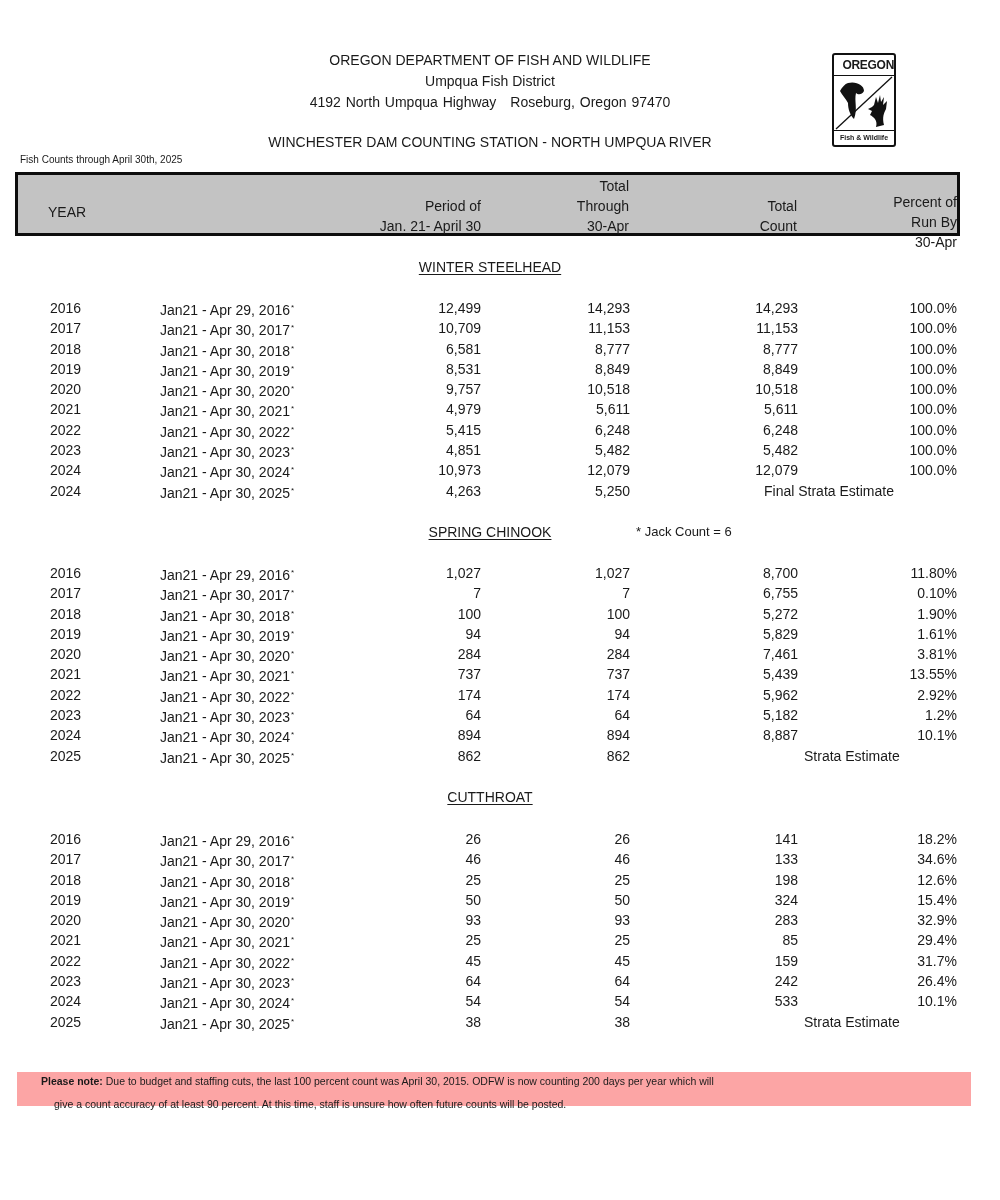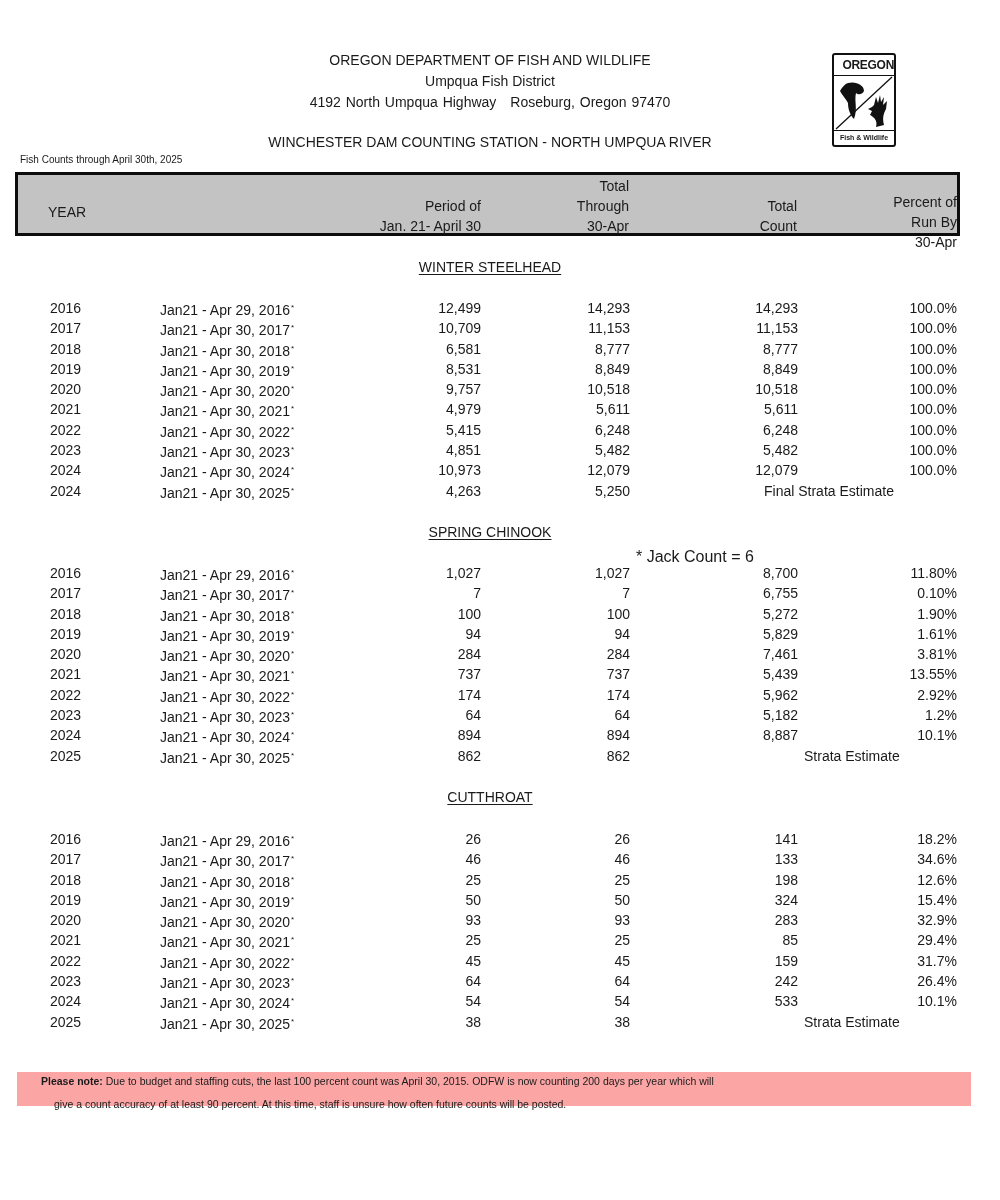--- a/index.html
+++ b/index.html
@@ -35,21 +35,21 @@
   #h-year { left: 30px; top: 21px; text-align: center; margin-top: 6px; }
   #h-period { right: 476px; top: 1px; }
   #h-through { right: 328px; top: 1px; }
   #h-total { right: 160px; top: 1px; }
   #h-percent { right: 0px; top: 1px; margin-top: 16px; }
   .hcell div { height: 20px; }
 
   
   .section-title { position: absolute; left: 0; width: 980px; text-align: center; font-size: 14px; }
   .section-title span { text-decoration: underline; text-underline-offset: 2px; }
-  #jack-note { position: absolute; left: 636px; top: 548px; font-size: 16px; }
+  #jack-note { position: absolute; left: 636px; top: 524px; font-size: 13px; }
 
   .data-rows { position: absolute; left: 0; width: 1000px; }
   .row { position: relative; height: 20.3px; font-size: 14px; line-height: 20px; padding-left: 29px; }
   .row span { position: absolute; top: 0; white-space: nowrap; }
   .c-year { left: 50px; }
   .c-period { left: 160px; }
   .c-period sup { font-size: 8px; vertical-align: 5px; margin-left: 1px; }
   .c-ptd { right: 519px; text-align: right; }
   .c-thr { right: 370px; text-align: right; }
   .c-tot { right: 202px; text-align: right; }

